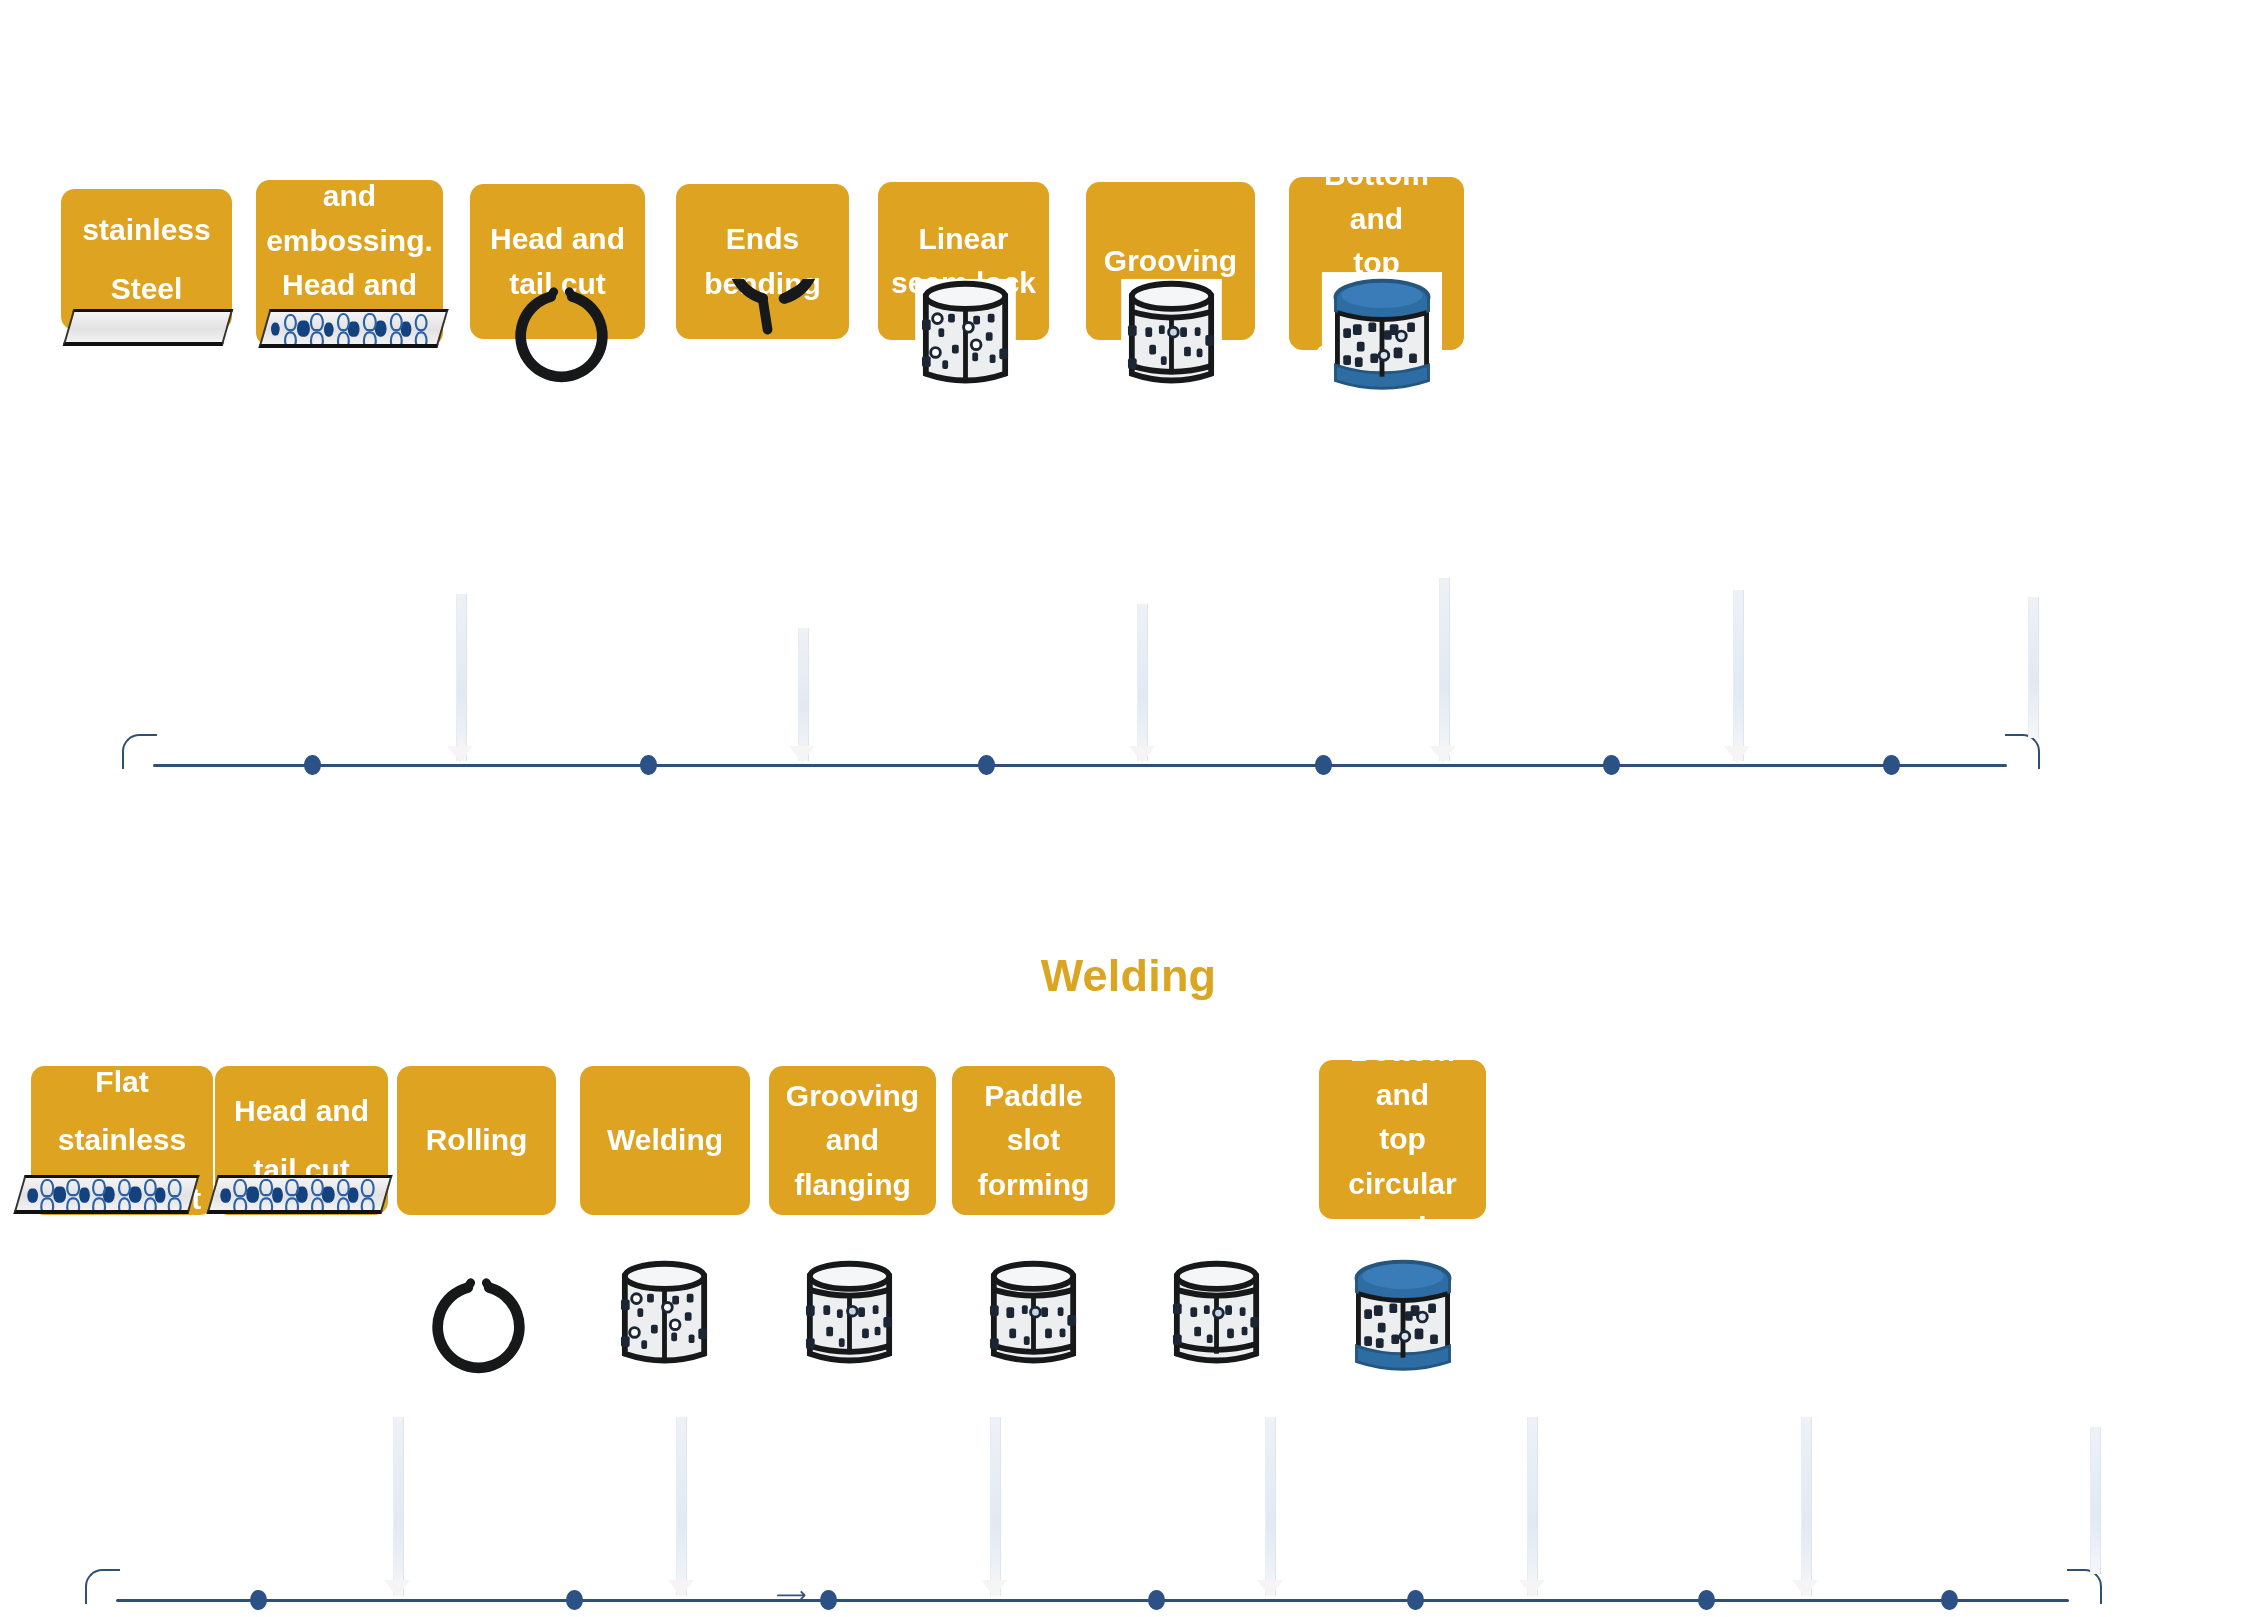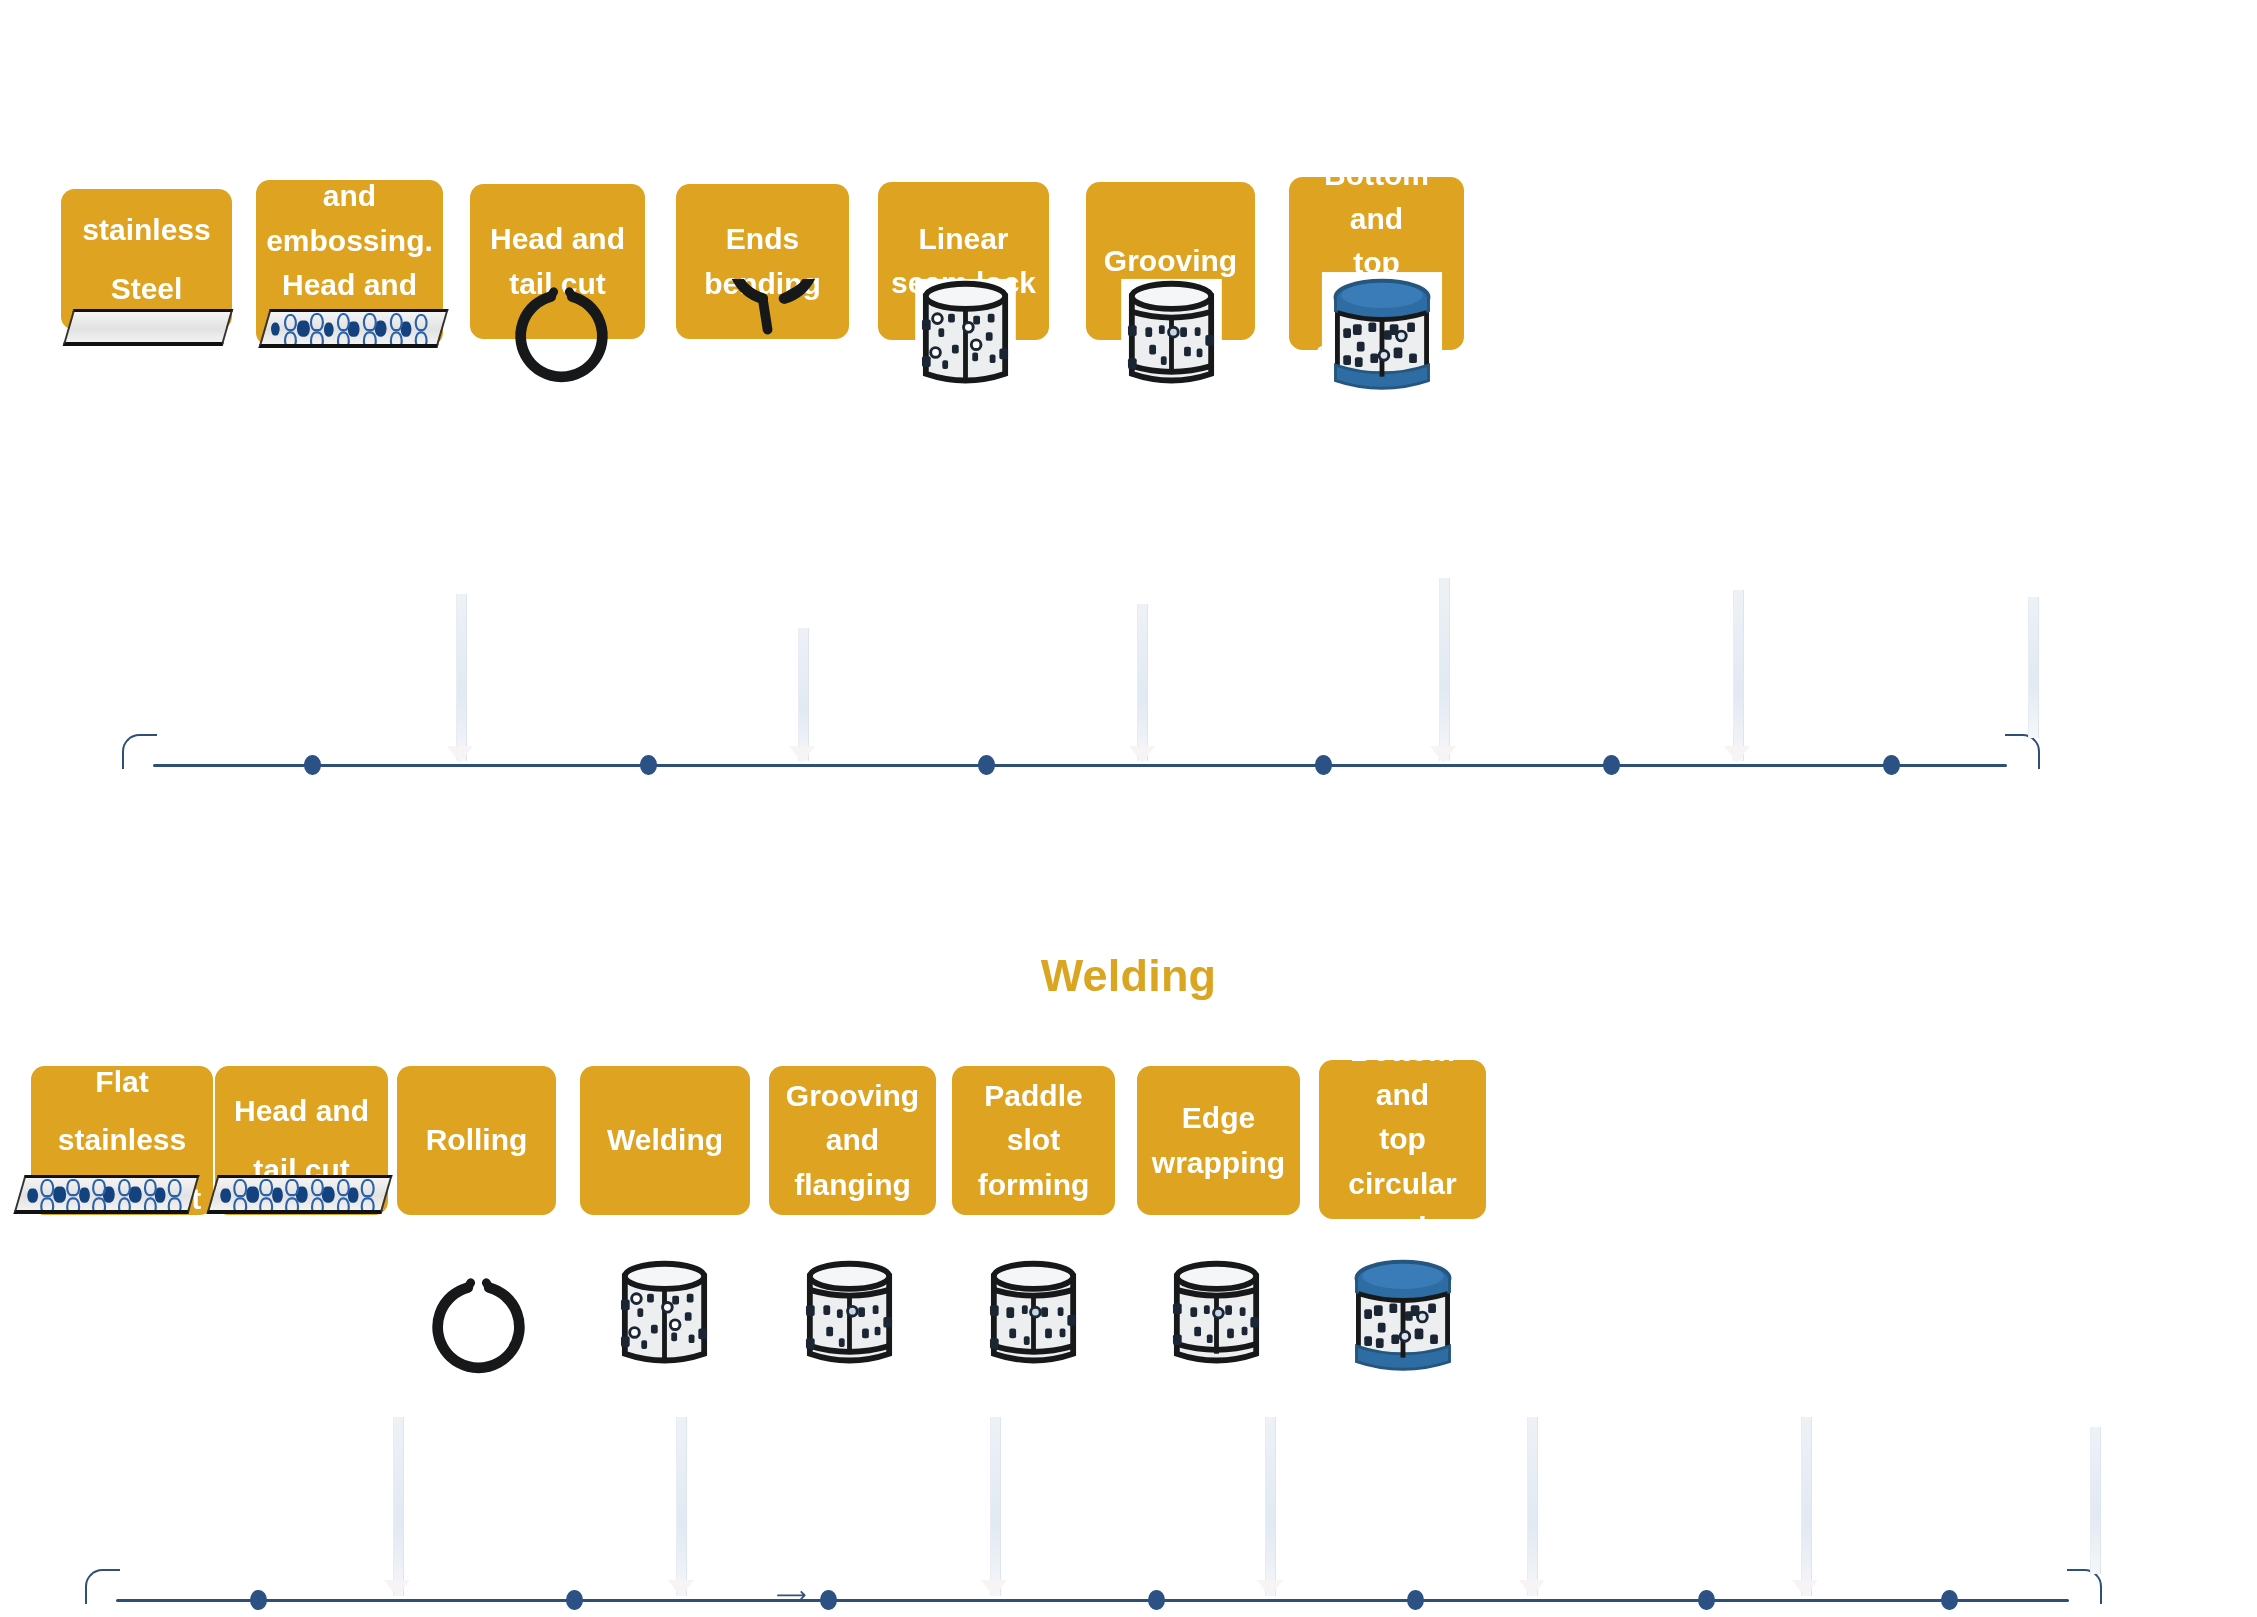--- a/index.html
+++ b/index.html
@@ -268,23 +268,20 @@
     </div>
   <div class="box" style="left:580px;top:221px;width:170px;height:149px;">
       <span>Welding</span>
     </div>
   <div class="box" style="left:769px;top:221px;width:167px;height:149px;">
       <span>Grooving<br>and flanging</span>
     </div>
   <div class="box" style="left:952px;top:221px;width:163px;height:149px;">
       <span>Paddle slot<br>forming</span>
     </div>
-  <div class="box" style="left:1137px;top:221px;width:163px;height:149px;">
-      <span>Edge<br>wrapping</span>
-    </div>
   <div class="box" style="left:1319px;top:215px;width:167px;height:159px;">
       <span>Bottom and<br>top circular<br>seaming</span>
     </div>
 
   <div class="sheet" style="left:19.4px;top:330px;width:175px;height:39px;">
     <div class="dots">
       <span class="dot-f" style="left:7%;top:33%;width:9.7px;height:13.6px;"></span>
       <span class="dot-f" style="left:21%;top:28%;width:11.6px;height:15.5px;"></span>
       <span class="dot-f" style="left:35%;top:32%;width:9.7px;height:13.6px;"></span>
       <span class="dot-f" style="left:48%;top:29%;width:10.7px;height:14.6px;"></span>

